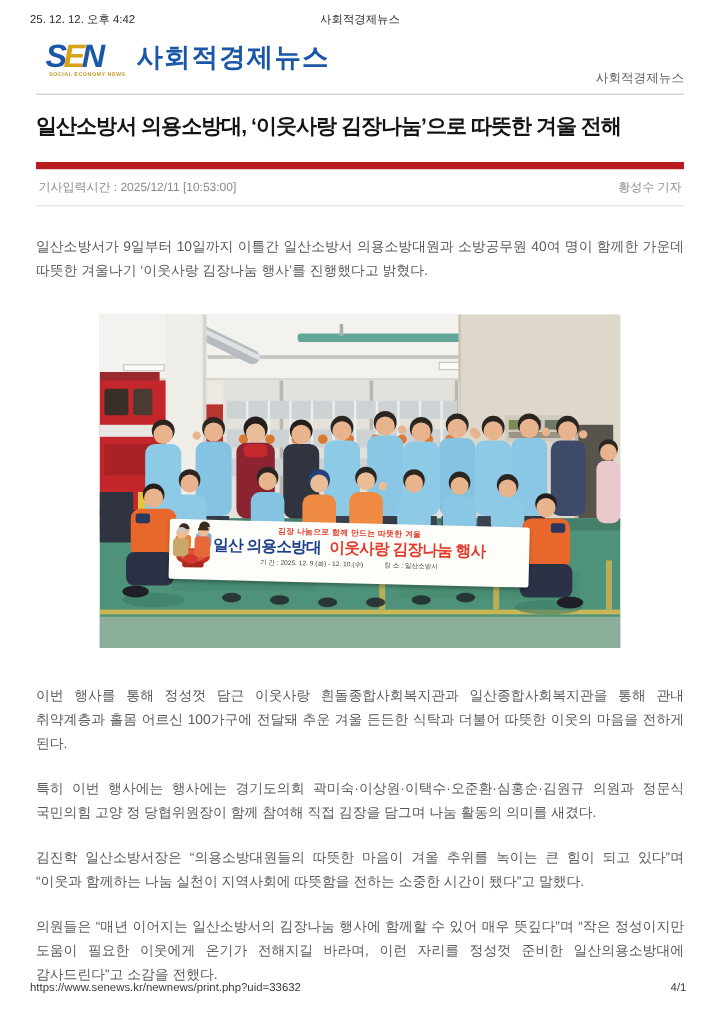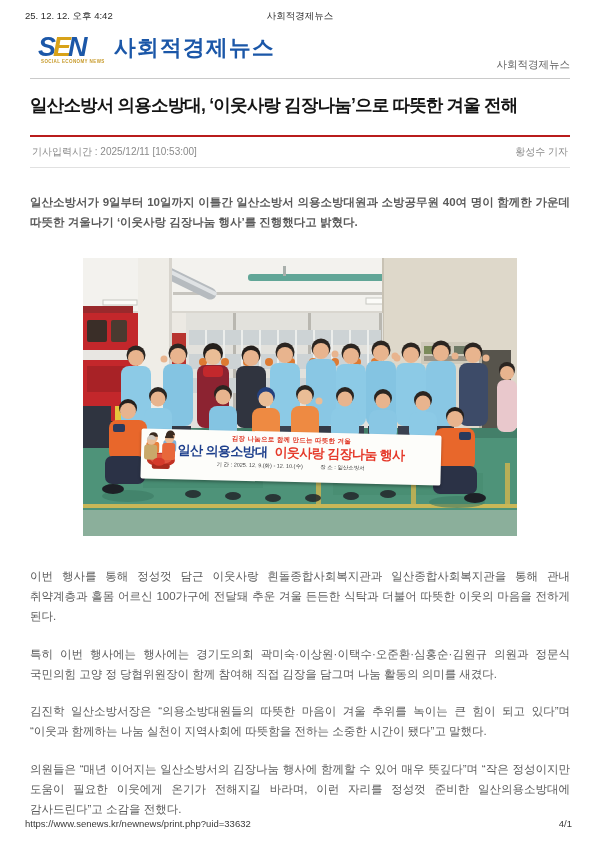--- a/index.html
+++ b/index.html
@@ -23,27 +23,27 @@
   .logo-sen{font-style:italic;font-weight:900;font-size:27px;letter-spacing:-3px;line-height:26px;}
   .logo-sen .s,.logo-sen .n{color:#1b57a8;}
   .logo-sen .e{color:#d8a218;}
   .logo-sub{font-size:4.5px;color:#c79a2a;letter-spacing:.4px;margin:0 0 0 3px;font-weight:700;}
   .logo-kr{font-weight:800;font-size:22px;color:#1b57a8;letter-spacing:1px;margin:1px 0 0 9px;line-height:26px;}
   .site-right{position:absolute;right:0;bottom:-4px;font-size:10.5px;color:#5f5f5f;}
   .rule{border:0;border-top:1px solid #cacaca;margin:10px 0 0;}
   
   .headline{margin:14px 0 0;font-size:17.5px;font-weight:800;color:#141414;
     letter-spacing:-.8px;line-height:24px;white-space:nowrap;}
-  .byline{margin-top:18px;border-top:2px solid #b91c1c;border-bottom:1px solid #e1e1e1;
+  .byline{margin-top:18px;border-top:6px solid #b91c1c;border-bottom:1px solid #e1e1e1;
     padding:8px 2px;display:flex;justify-content:space-between;
     font-size:10px;color:#8a8a8a;}
   
   .page p.body-par{font-size:11.5px;color:#5a5a5a;line-height:20px;margin:18px 0 0;
     text-align:justify;word-break:keep-all;}
-  .page p.par-1{margin-top:24px;font-weight:bold;}
+  .page p.par-1{margin-top:24px;}
   .page p.par-2{margin-top:30px;}
   .page p.par-5{margin-top:17px;}
   
   .photo{position:relative;width:434px;height:278px;margin:26px auto 0;background:#e8e6e0;}
   .photo svg{position:absolute;left:0;top:0;}
   
   .banner{position:absolute;left:58px;top:174px;width:300px;height:50px;
     background:#fdfdfa;border-radius:2px;transform:rotate(1.4deg);
     box-shadow:0 2px 3px rgba(0,0,0,.3);text-align:center;z-index:5;}
   .banner-tagline{font-size:6.5px;font-weight:700;color:#e03a28;margin-top:4px;letter-spacing:.3px;}

